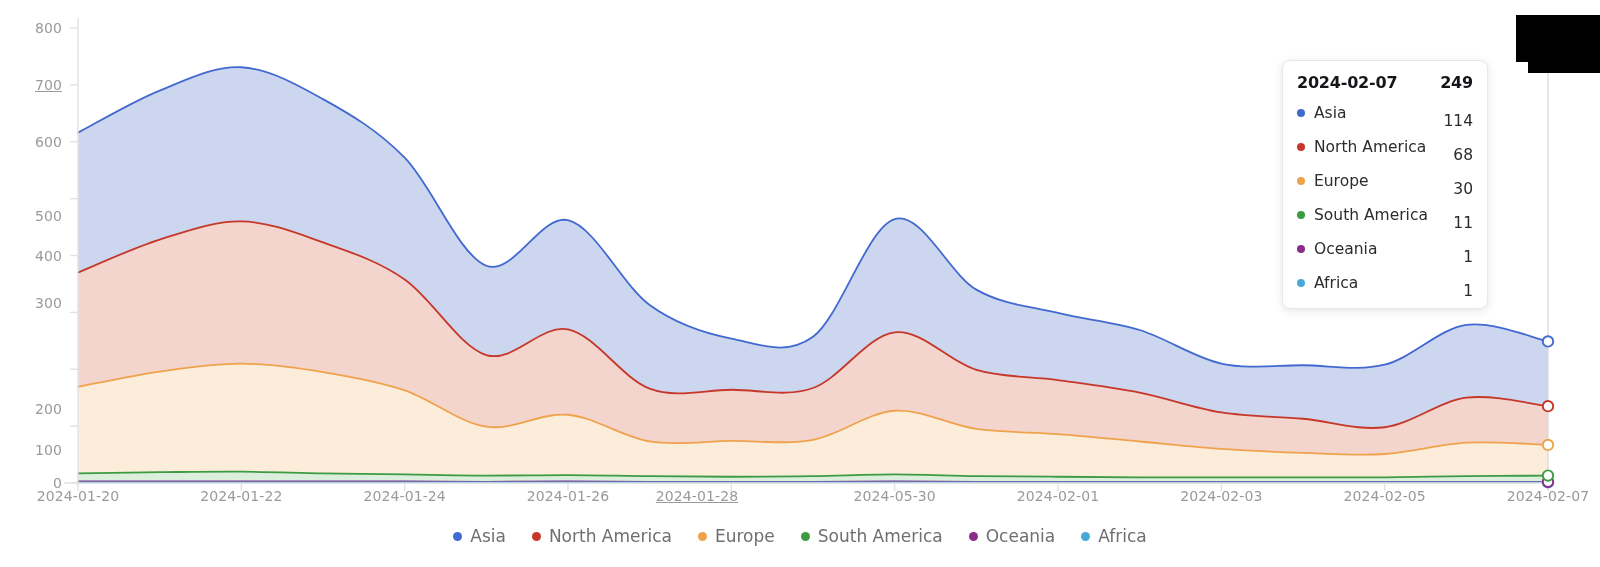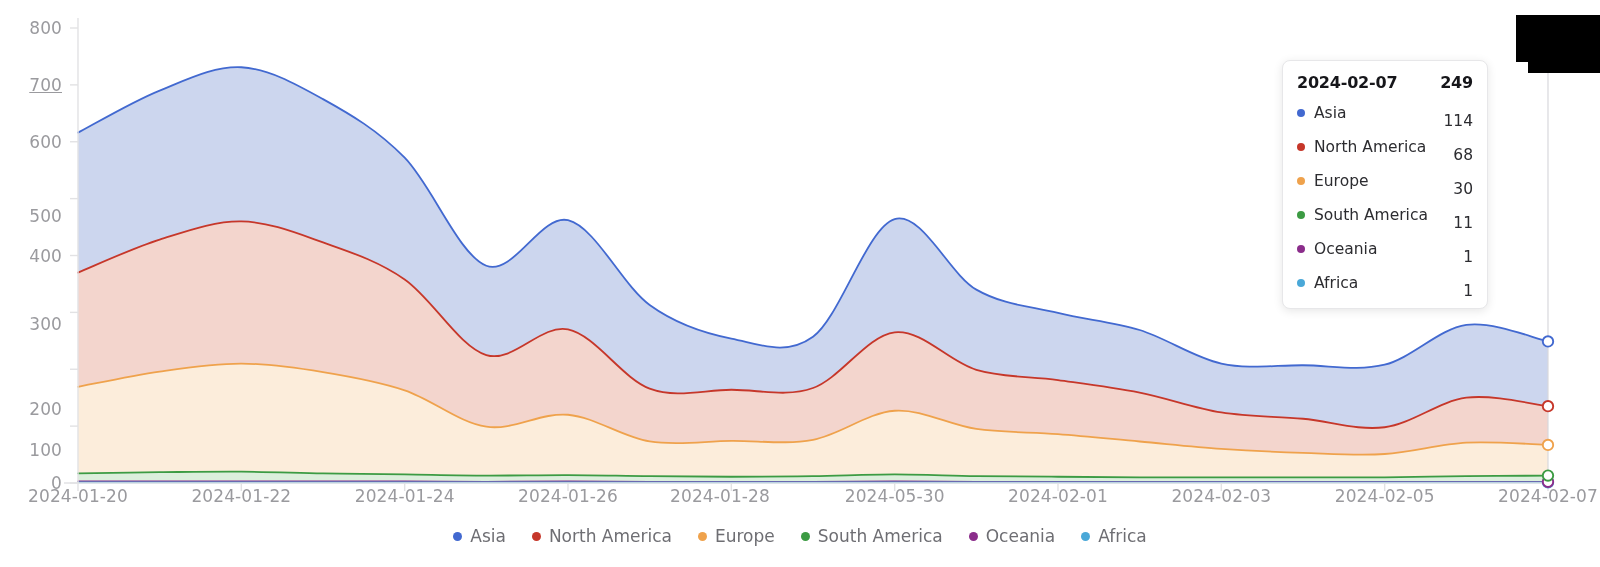--- a/index.html
+++ b/index.html
@@ -23,21 +23,21 @@
     left: 0; top: 0;
     width: 1600px;
     height: 567px;
     display: block;
   }
 
   
   .axis-label {
     position: absolute;
     color: #9a9a9e;
-    font-size: 17px;
+    font-size: 14px;
     line-height: 15px;
     white-space: nowrap;
     letter-spacing: 0.1px;
   }
   .y-axis-label {
     text-align: right;
     width: 62px;
     left: 0;
   }
   .x-axis-label {
@@ -187,34 +187,34 @@
         <circle cx="1548" cy="444.89375" r="5.2" fill="#ffffff" stroke="#efa24c" stroke-width="1.9"></circle>
         <circle cx="1548" cy="406.21875" r="5.2" fill="#ffffff" stroke="#c6372a" stroke-width="1.9"></circle>
         <circle cx="1548" cy="341.38125" r="5.2" fill="#ffffff" stroke="#4269d0" stroke-width="1.9"></circle>
       </g>
   </svg>
 
   <div id="y-labels">
       <div class="axis-label y-axis-label" style="top: 476px;">0</div>
       <div class="axis-label y-axis-label" style="top: 419.125px; margin-top: 24px;">100</div>
       <div class="axis-label y-axis-label" style="top: 362.25px; margin-top: 40px;">200</div>
-      <div class="axis-label y-axis-label" style="top: 317px;">300</div>
+      <div class="axis-label y-axis-label" style="top: 296px;">300</div>
       <div class="axis-label y-axis-label" style="top: 248.5px;">400</div>
       <div class="axis-label y-axis-label" style="top: 209px;">500</div>
       <div class="axis-label y-axis-label" style="top: 134.75px;">600</div>
       <div class="axis-label y-axis-label" style="top: 77.875px; text-decoration: underline;">700</div>
       <div class="axis-label y-axis-label" style="top: 21px;">800</div>
     </div>
 
   <div id="x-labels">
       <div class="axis-label x-axis-label" style="left: 78px;">2024-01-20</div>
       <div class="axis-label x-axis-label" style="left: 241.333px;">2024-01-22</div>
       <div class="axis-label x-axis-label" style="left: 404.667px;">2024-01-24</div>
       <div class="axis-label x-axis-label" style="left: 568px;">2024-01-26</div>
-      <div class="axis-label x-axis-label" style="left: 720px;">2024-01-28</div>
+      <div class="axis-label x-axis-label" style="left: 697px; text-decoration: underline;">2024-01-28</div>
       <div class="axis-label x-axis-label" style="left: 894.667px;">2024-05-30</div>
       <div class="axis-label x-axis-label" style="left: 1058px;">2024-02-01</div>
       <div class="axis-label x-axis-label" style="left: 1221.33px;">2024-02-03</div>
       <div class="axis-label x-axis-label" style="left: 1384.67px;">2024-02-05</div>
       <div class="axis-label x-axis-label" style="left: 1548px;">2024-02-07</div>
     </div>
 
   <div id="tooltip">
     <div class="tt-head">
       <span>2024-02-07</span>

